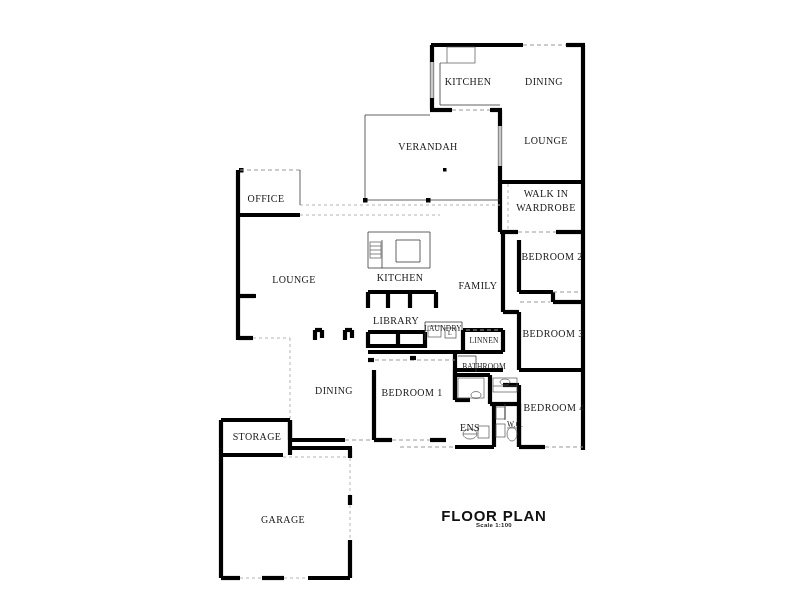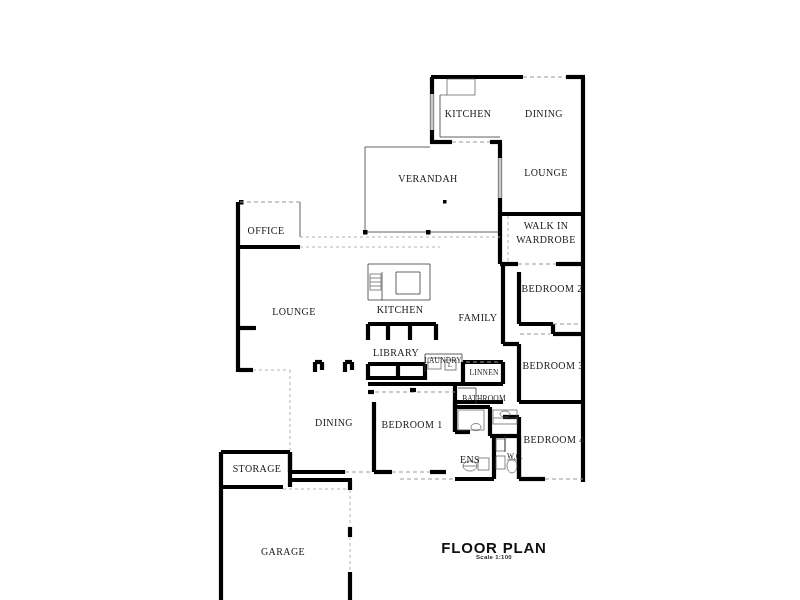--- a/index.html
+++ b/index.html
@@ -12,21 +12,20 @@
     width: 800px;
     height: 600px;
     font-family: "Liberation Serif", "DejaVu Serif", serif;
     overflow: hidden;
   }
   #plan-root {
     position: relative;
     width: 800px;
     height: 500px;
     background: #ffffff;
-    margin-top: 32px;
   }
   #floorplan-svg {
     position: absolute;
     left: 0;
     top: 0;
     width: 800px;
     height: 600px;
     display: block;
   }
   .room-label {

